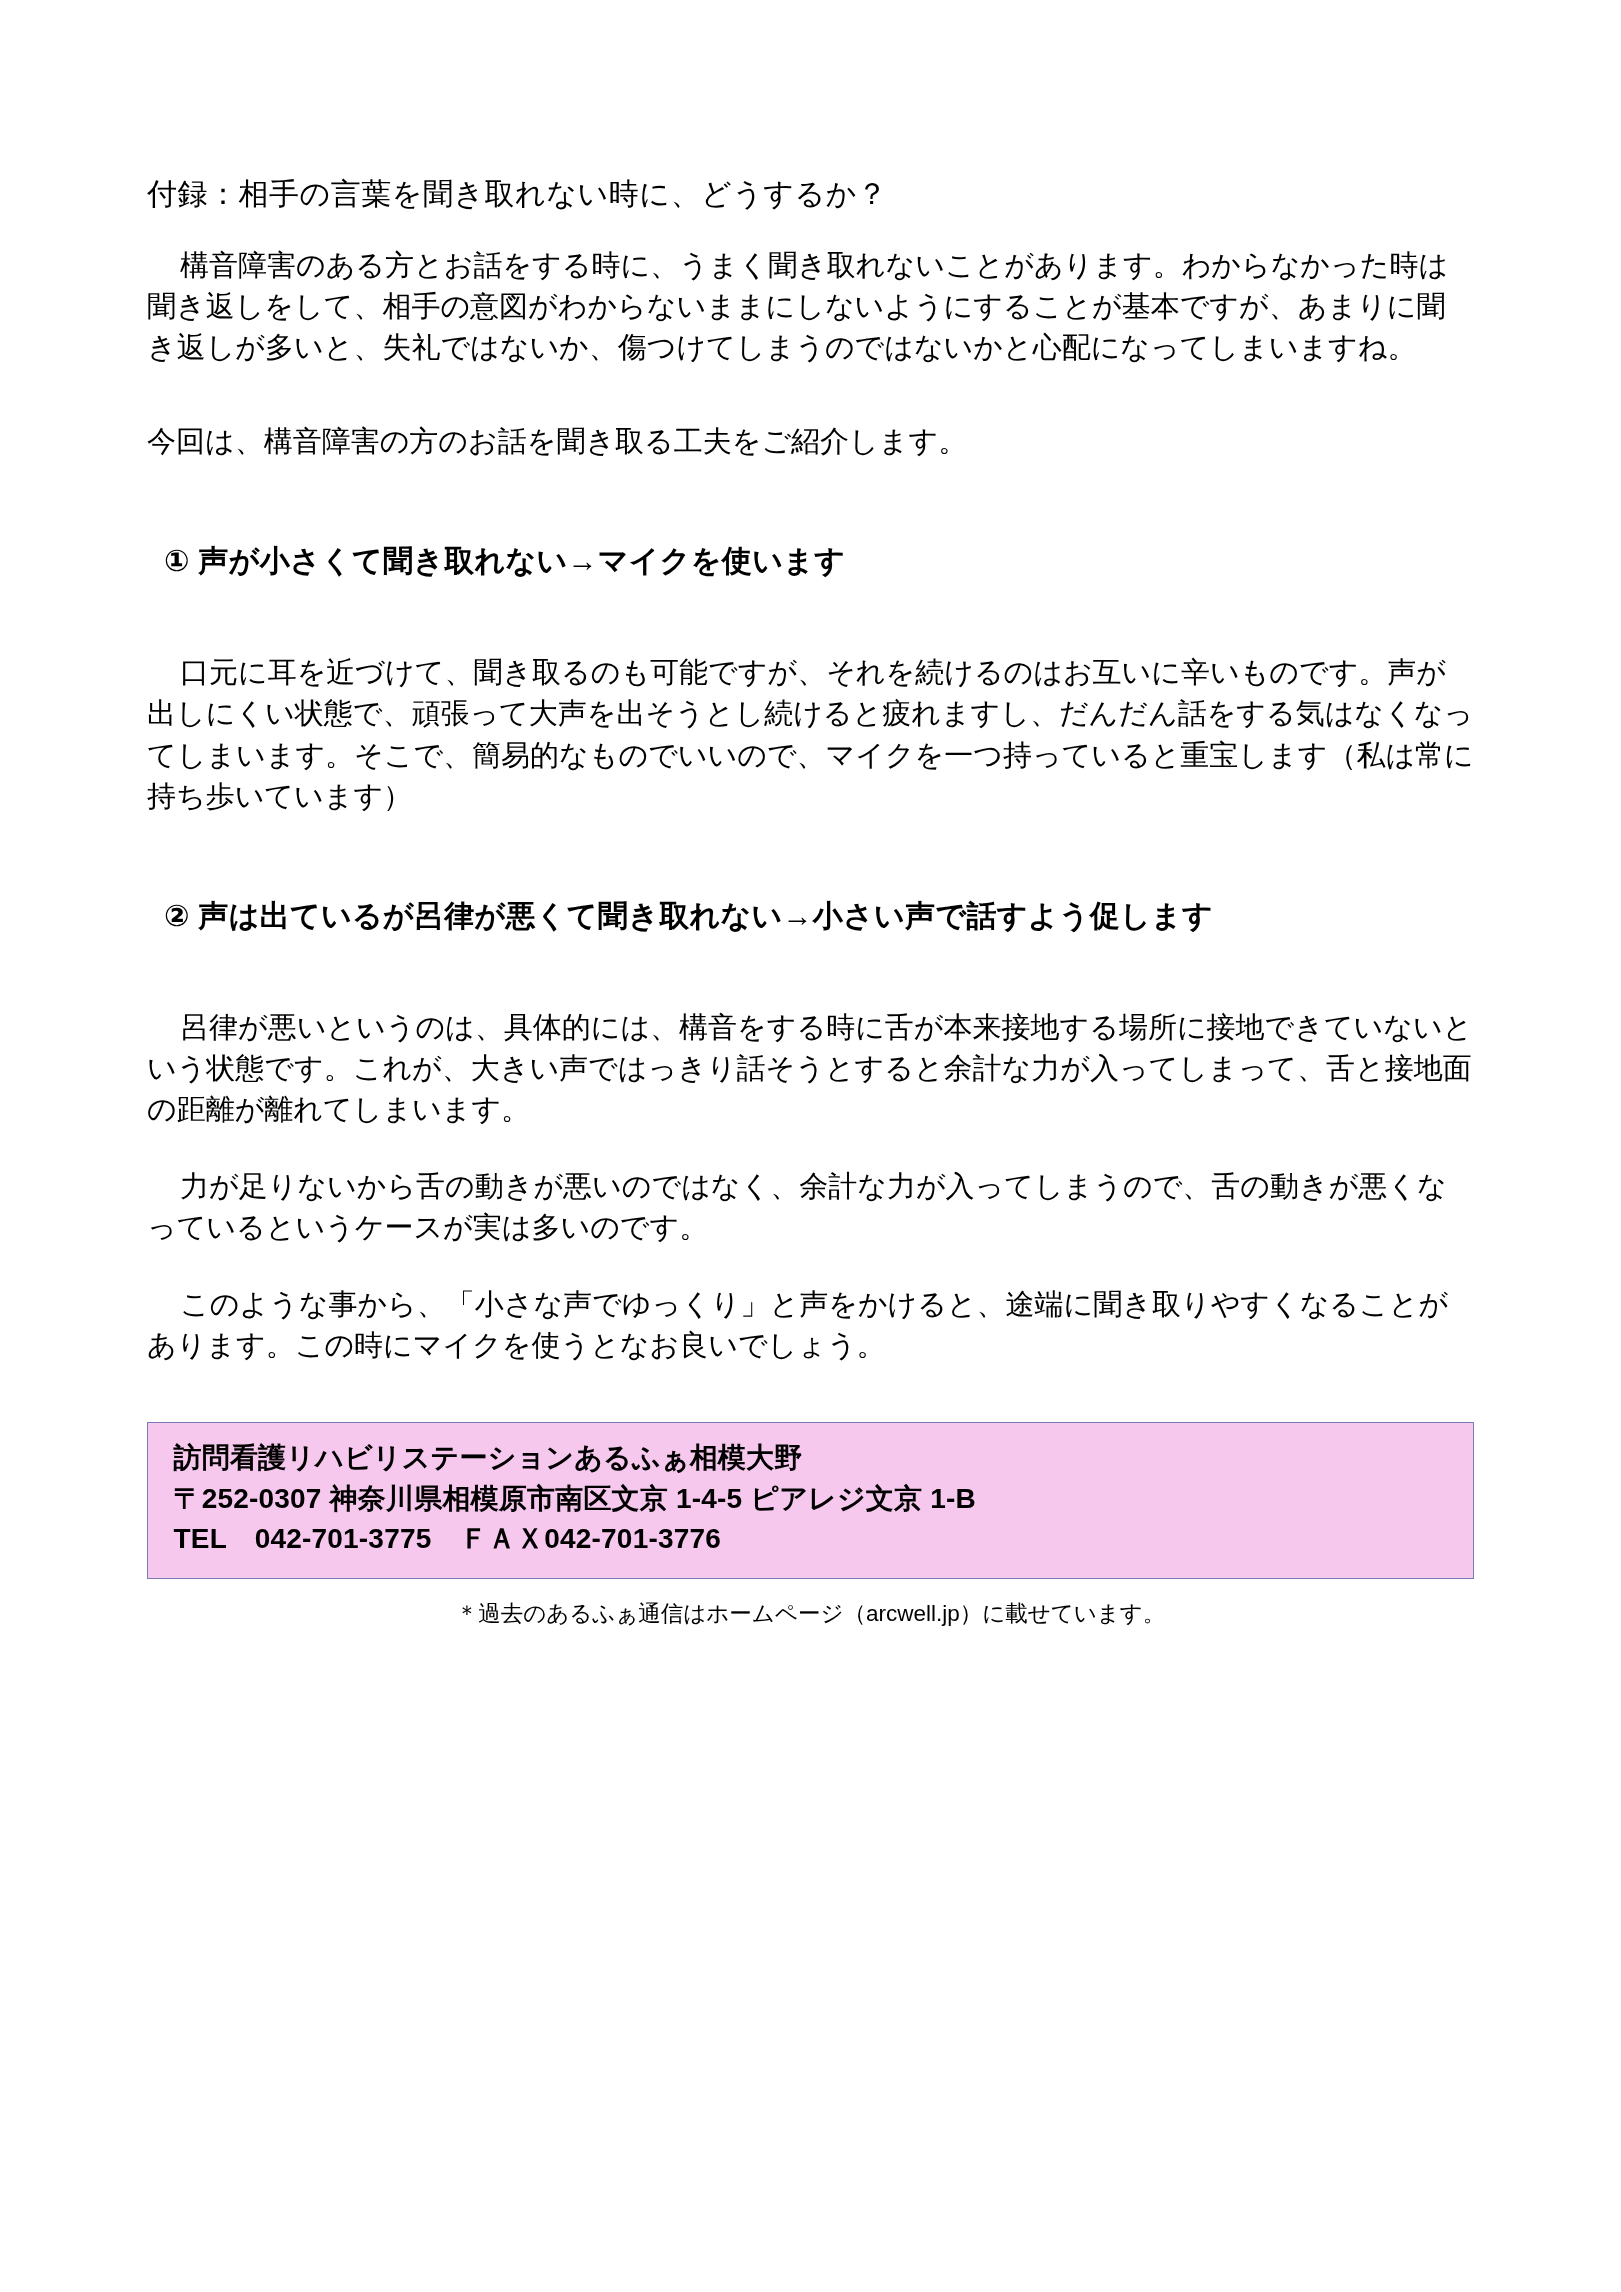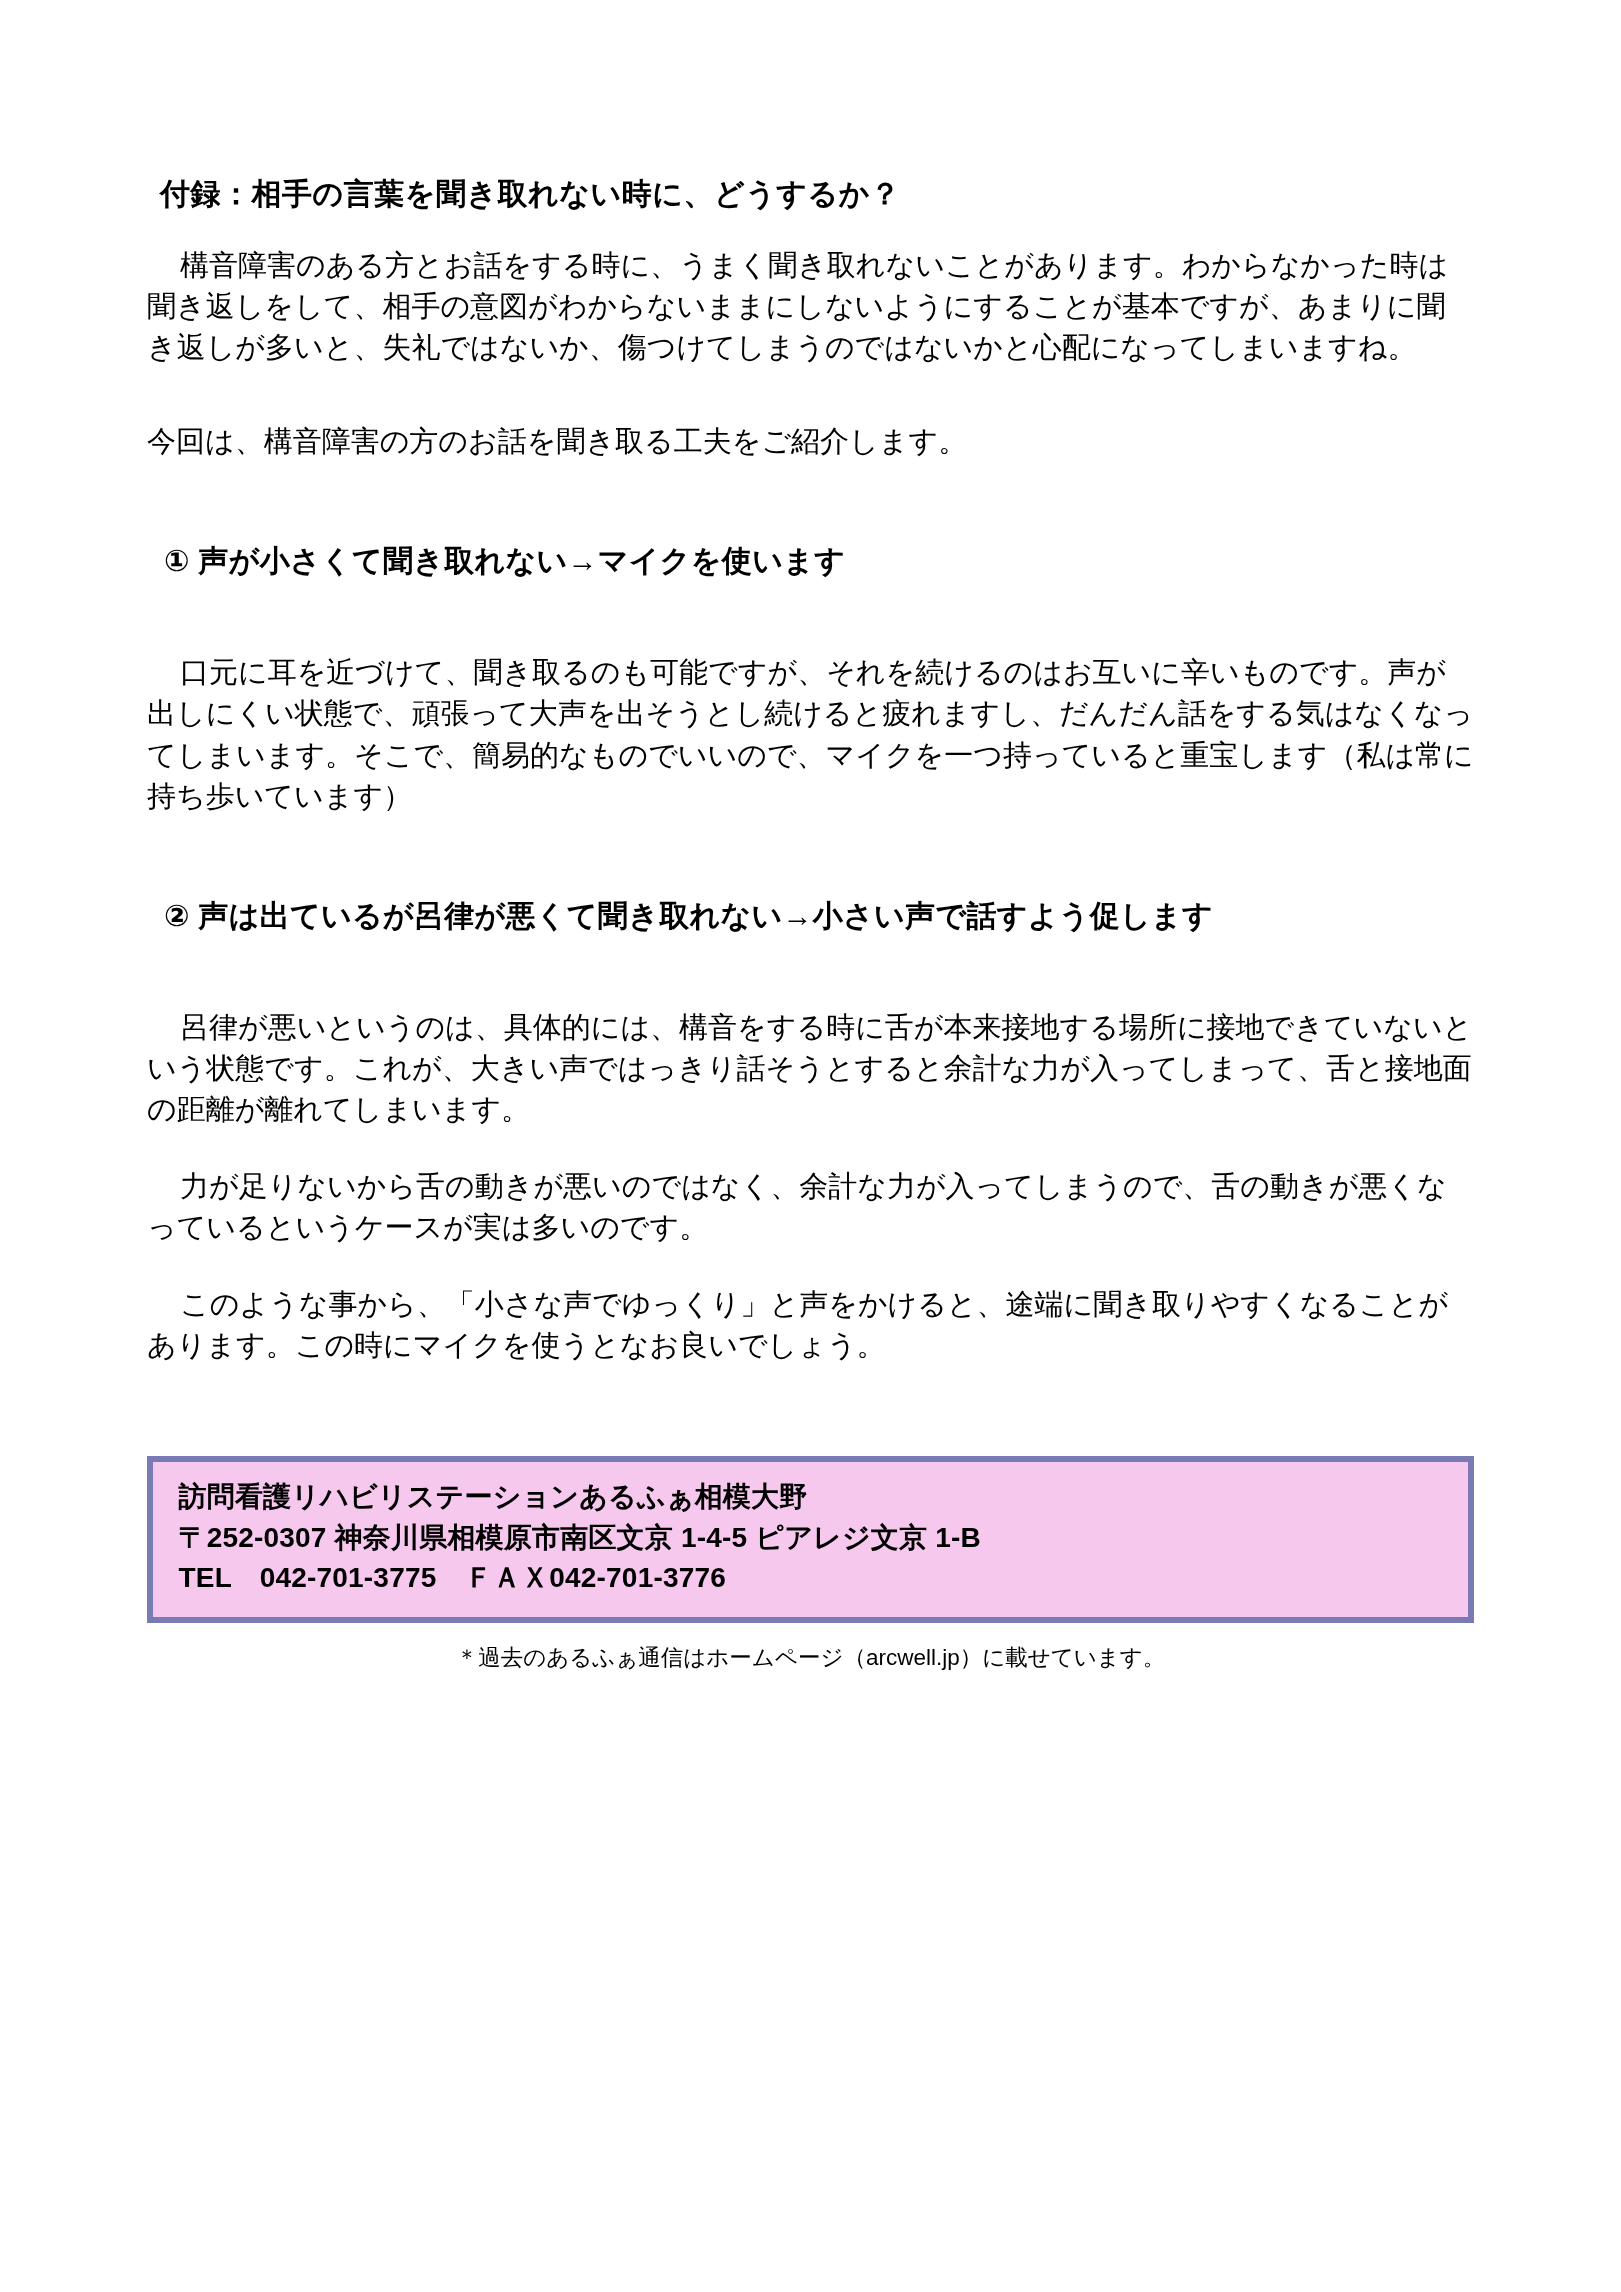--- a/index.html
+++ b/index.html
@@ -14,24 +14,24 @@
     position: relative;
     width: 1621px;
     height: 2293px;
     background: #ffffff;
     box-sizing: border-box;
     padding: 172px 147px 0 147px;
     overflow: hidden;
   }
   .doc-title {
     font-size: 30px;
-    font-weight: bold;
+    font-weight: normal;
     letter-spacing: 0.5px;
     color: #000000;
-    margin: 0 0 29px 13px;
+    margin: 0 0 29px 0;
     line-height: 1.45;
   }
   p.body-par {
     font-size: 29px;
     line-height: 1.42;
     color: #000000;
     margin: 12px 0 0 0;
     text-align: left;
     letter-spacing: 0px;
   }
@@ -43,22 +43,22 @@
   .gap-lg { height: 61px; }
   .section-head {
     font-size: 30px;
     font-weight: bold;
     color: #000000;
     margin: 17px;
     line-height: 1.4;
     letter-spacing: 0.3px;
   }
   .contact-box {
-    margin-top: 66px;
-    border: 6px solid #ec4899;
+    margin-top: 32px;
+    border: 1px solid #ec4899;
     background: #f7c8ee;
     padding: 15.7px 21.6px 17.6px 25.5px;
     box-sizing: border-box;
   }
   .contact-line {
     font-size: 28px;
     font-weight: bold;
     line-height: 1.45;
     color: #000000;
     letter-spacing: 0.2px;

